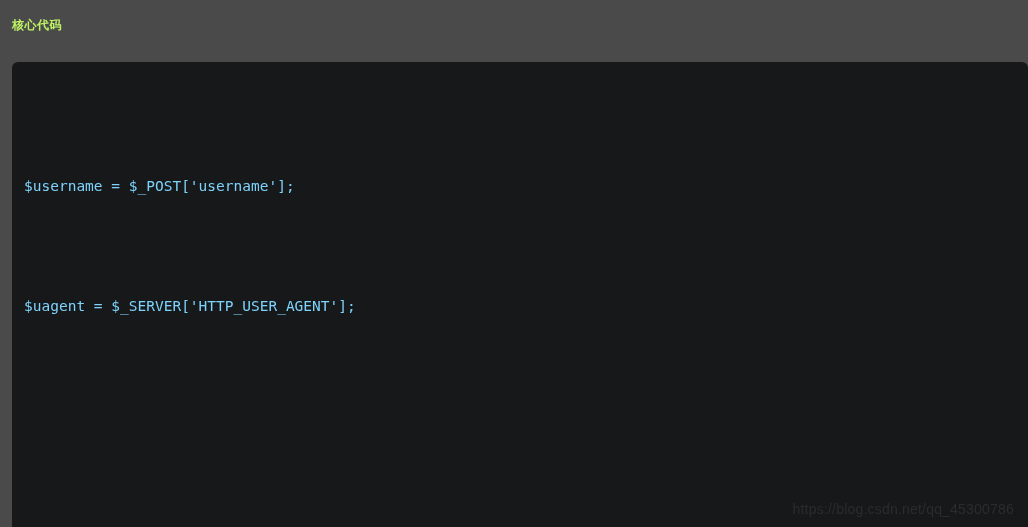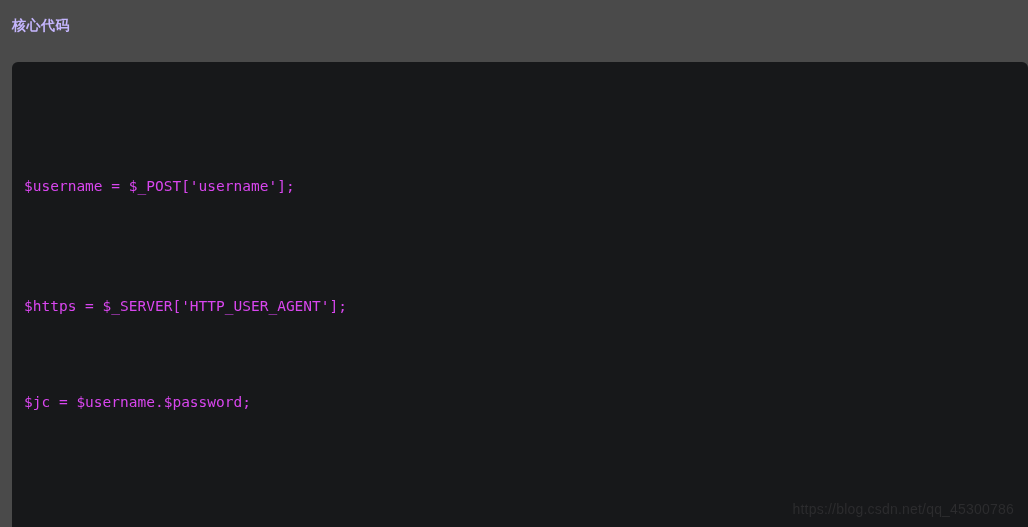--- a/index.html
+++ b/index.html
@@ -20,23 +20,23 @@
     width: 1028px;
     height: 527px;
     background: #4a4a4a;
   }
 
   .section-title {
     position: absolute;
     left: 12px;
     top: 12px;
     font-family: "Liberation Sans", sans-serif;
-    font-size: 14px;
+    font-size: 12px;
     font-weight: bold;
-    color: #c4b5fd;
+    color: #bef264;
     letter-spacing: 0.5px;
     line-height: 26px;
     white-space: nowrap;
   }
 
   .code-block {
     position: absolute;
     left: 12px;
     top: 62px;
     width: 1016px;
@@ -58,21 +58,21 @@
     line-height: 24px;
     white-space: pre;
     color: #e6e6e6;
   }
 
   .line {
     white-space: pre;
     height: 24px;
     font-family: "DejaVu Sans Mono", "Liberation Mono", monospace;
   }
-  .t-plain    { color: #d946ef; }
+  .t-plain    { color: #7dd3fc; }
 
   .watermark {
     position: absolute;
     right: 14px;
     bottom: 10px;
     font-family: "Liberation Sans", sans-serif;
     font-size: 14px;
     color: #2c2c2e;
     letter-spacing: 0.2px;
     white-space: nowrap;
@@ -85,23 +85,22 @@
 <div id="page-root">
 
   <div class="section-title">核心代码</div>
 
   <div class="code-block">
     <div class="code-inner">
 
       <div class="line t-plain">$username = $_POST['username'];</div>
 
 
-      <div class="line t-plain">$https = $_SERVER['HTTP_USER_AGENT'];</div>
+      <div class="line t-plain">$uagent = $_SERVER['HTTP_USER_AGENT'];</div>
 
-      <div class="line t-plain">$jc = $username.$password;</div>
 
       
 
       
 
       
 
       
 
       

